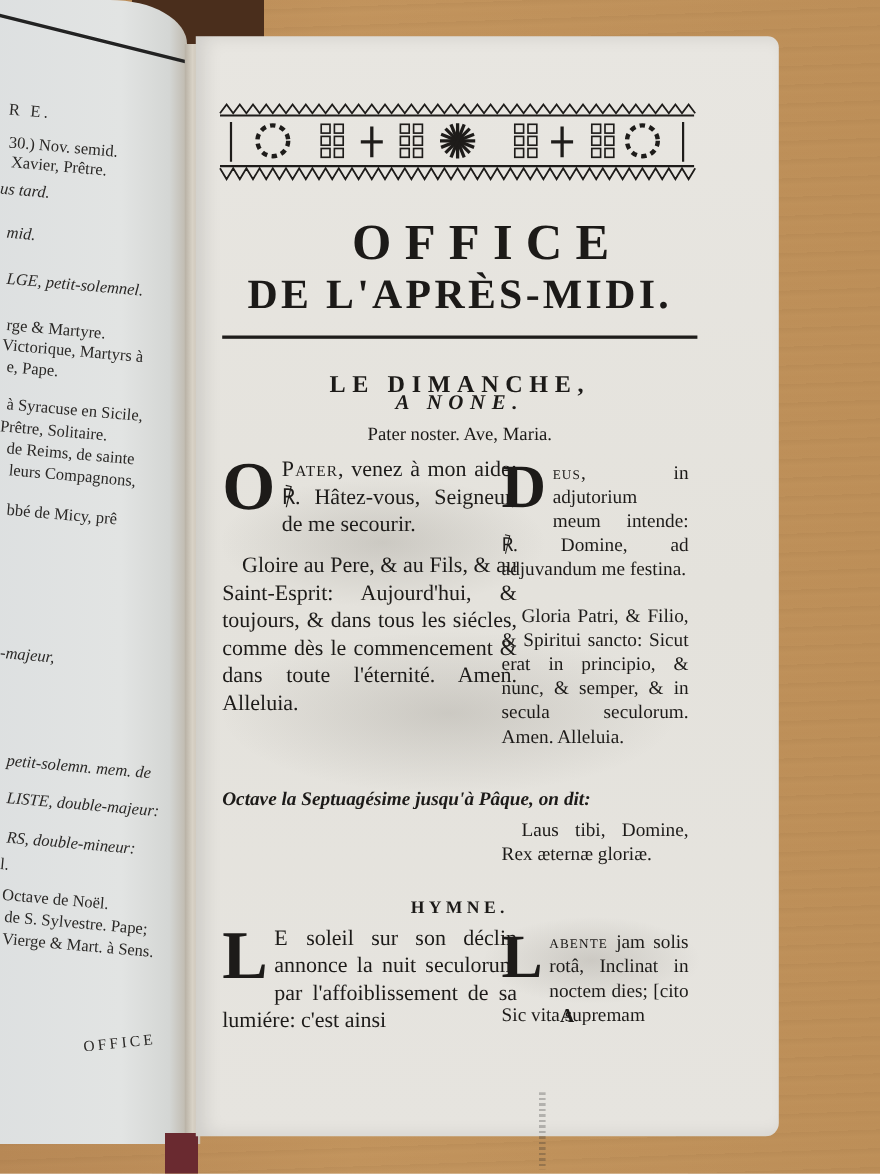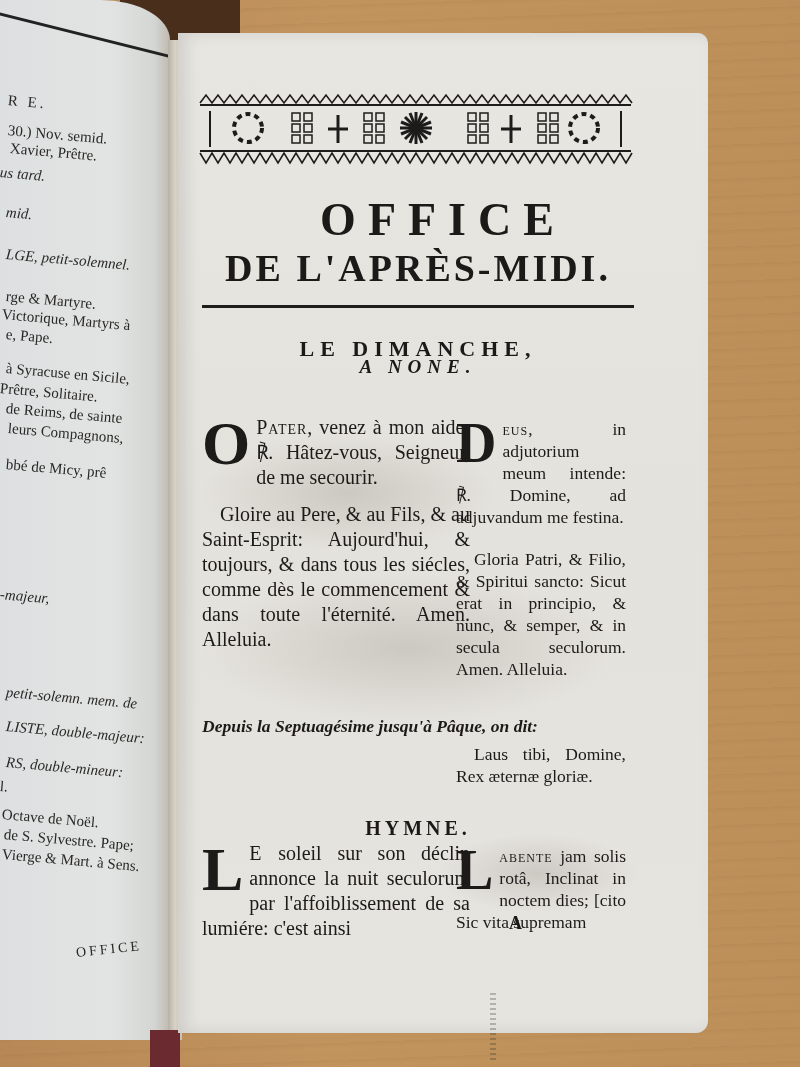--- a/index.html
+++ b/index.html
@@ -94,21 +94,21 @@
   }
   .dropcap.la { font-size: 56px; line-height: 46px; }
   .smallcaps { font-variant: small-caps; letter-spacing: 1px; }
   .indent { text-indent: 18px; }
   .italic-note {
     position: absolute; left: 24px; top: 683px; width: 430px;
     font-family: "Liberation Serif", serif; font-style: italic; font-size: 17.5px; font-weight: bold;
   }
   .hymne-title {
     position: absolute; left: 20px; width: 440px; top: 784px; text-align: center;
-    font-family: "Liberation Serif", serif; font-size: 20px; letter-spacing: 4px; font-weight: bold;
+    font-family: "Liberation Serif", serif; font-size: 16px; letter-spacing: 4px; font-weight: bold;
   }
   .catchword {
     position: absolute; left: 331px; top: 880px;
     font-family: "Liberation Serif", serif; font-weight: bold; font-size: 18px;
   }
   .bottom-mark {
     position: absolute; left: 312px; top: 960px; width: 6px; height: 70px;
     background: repeating-linear-gradient(180deg, rgba(40,40,40,0.45) 0 2px, transparent 2px 5px);
     opacity: 0.6;
   }
@@ -206,20 +206,21 @@
       </g>
       <circle cx="386" cy="39" r="14" fill="none" stroke-width="4" stroke-dasharray="5 4"></circle>
     </g>
   </svg>
 
   <div class="title-1">OFFICE</div>
   <div class="title-2">DE L'APRÈS-MIDI.</div>
   <div class="rule"></div>
   <div class="sub-1">LE DIMANCHE,</div>
   <div class="sub-2">A NONE.</div>
+  <div class="sub-3">Pater noster. Ave, Maria.</div>
 
   <div class="col col-fr" style="top:382px;">
     <p>
       <span class="dropcap">O</span><span class="smallcaps">Pater</span><span>, venez à mon aide: ℟. Hâtez-vous, Seigneur, de me secourir.</span>
     </p>
     <p class="indent" style="margin-top:12px;">Gloire au Pere, &amp; au Fils, &amp; au Saint-Esprit: Aujourd'hui, &amp; toujours, &amp; dans tous les siécles, comme dès le commencement &amp; dans toute l'éternité. Amen. Alleluia.</p>
   </div>
   <div class="col col-fr" style="top:808px;">
     <p>
       <span class="dropcap">L</span><span class="smallcaps">E</span> <span>soleil sur son déclin annonce la nuit seculorum par l'affoiblissement de sa lumiére: c'est ainsi</span>
@@ -234,17 +235,17 @@
   </div>
   <div class="col col-la" style="top:710px;">
     <p class="indent">Laus tibi, Domine, Rex æternæ gloriæ.</p>
   </div>
   <div class="col col-la" style="top:812px;">
     <p>
       <span class="dropcap la">L</span><span class="smallcaps">abente</span> <span>jam solis rotâ, Inclinat in noctem dies; [cito Sic vita supremam</span>
     </p>
   </div>
 
-  <div class="italic-note">Depuis la Septuagésime jusqu'à Pâque, on dit:</div>
+  <div class="italic-note">Octave la Septuagésime jusqu'à Pâque, on dit:</div>
   <div class="hymne-title">HYMNE.</div>
   <div class="catchword">A</div>
   <div class="bottom-mark"></div>
 </div>
 
 </body></html>

